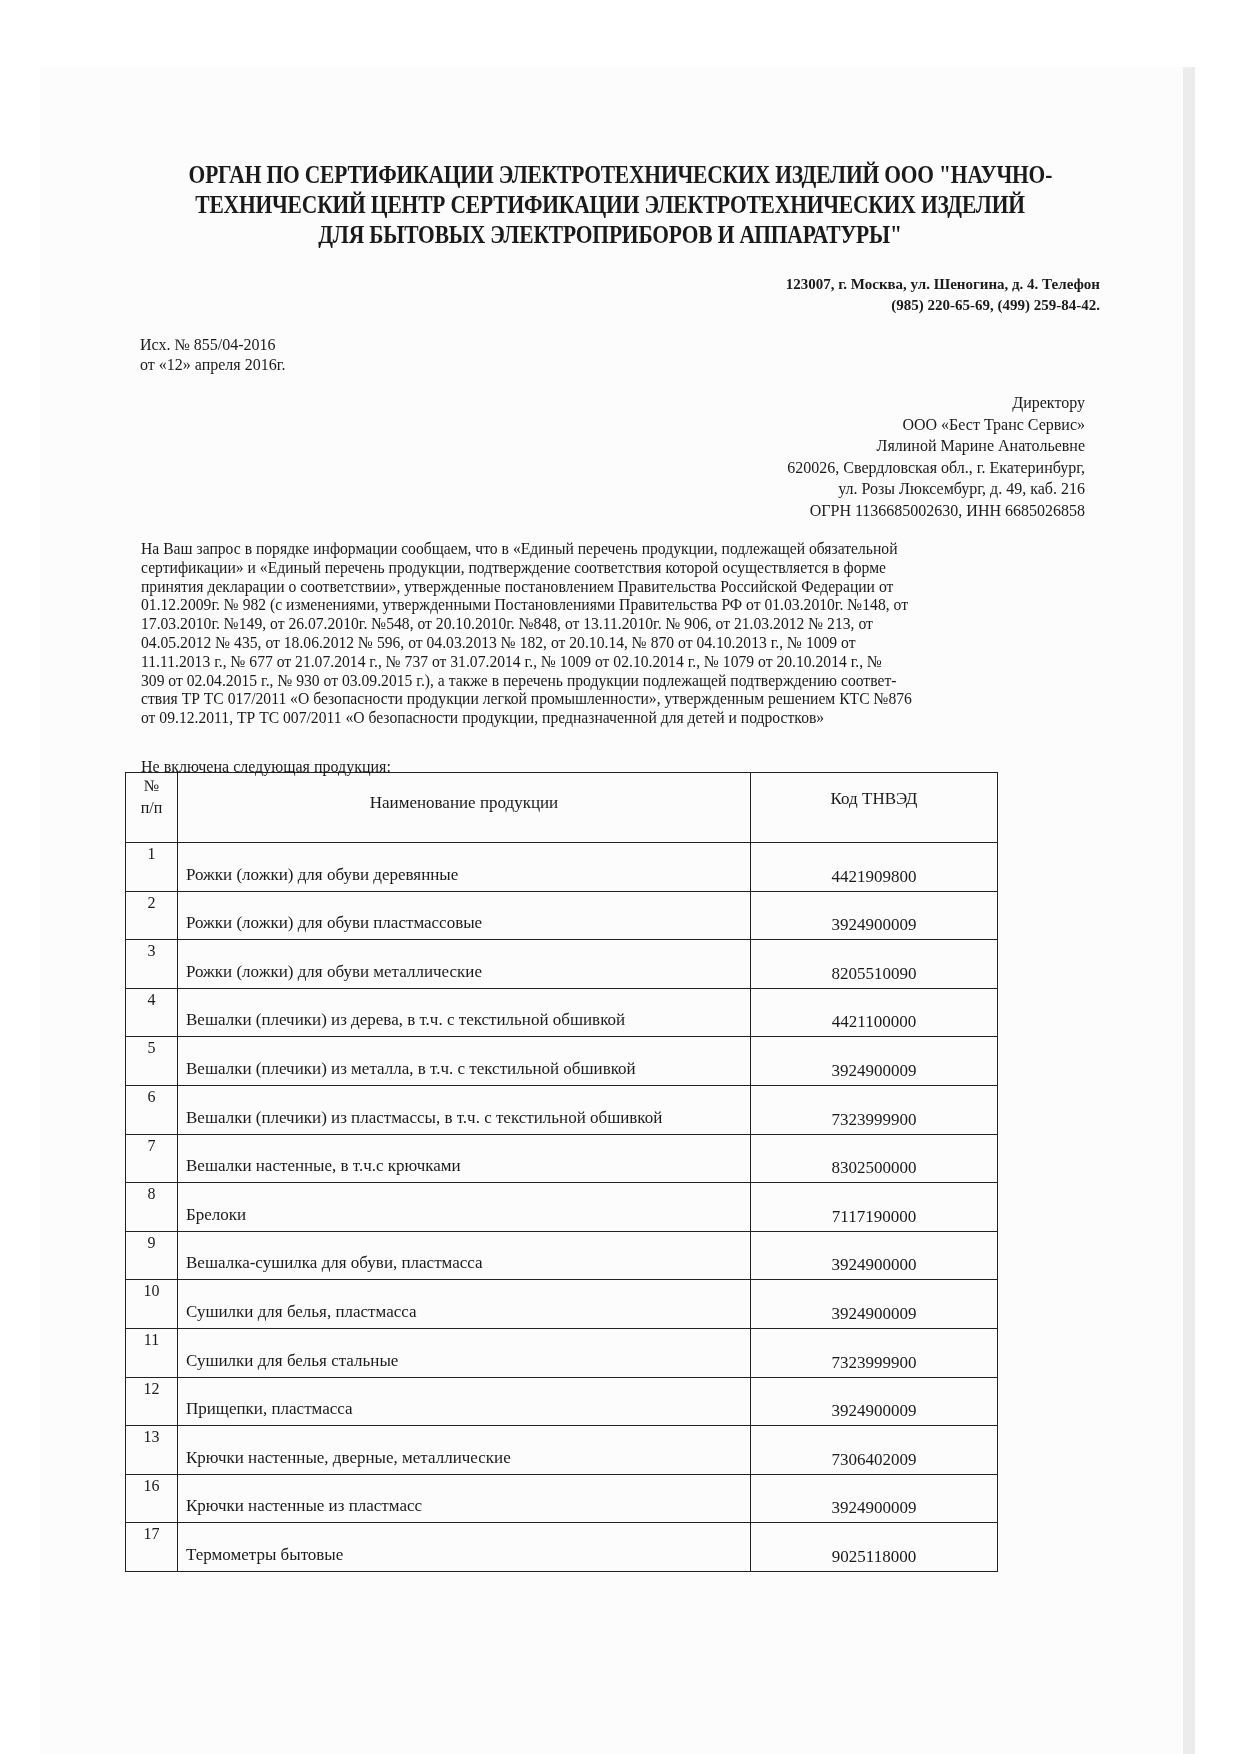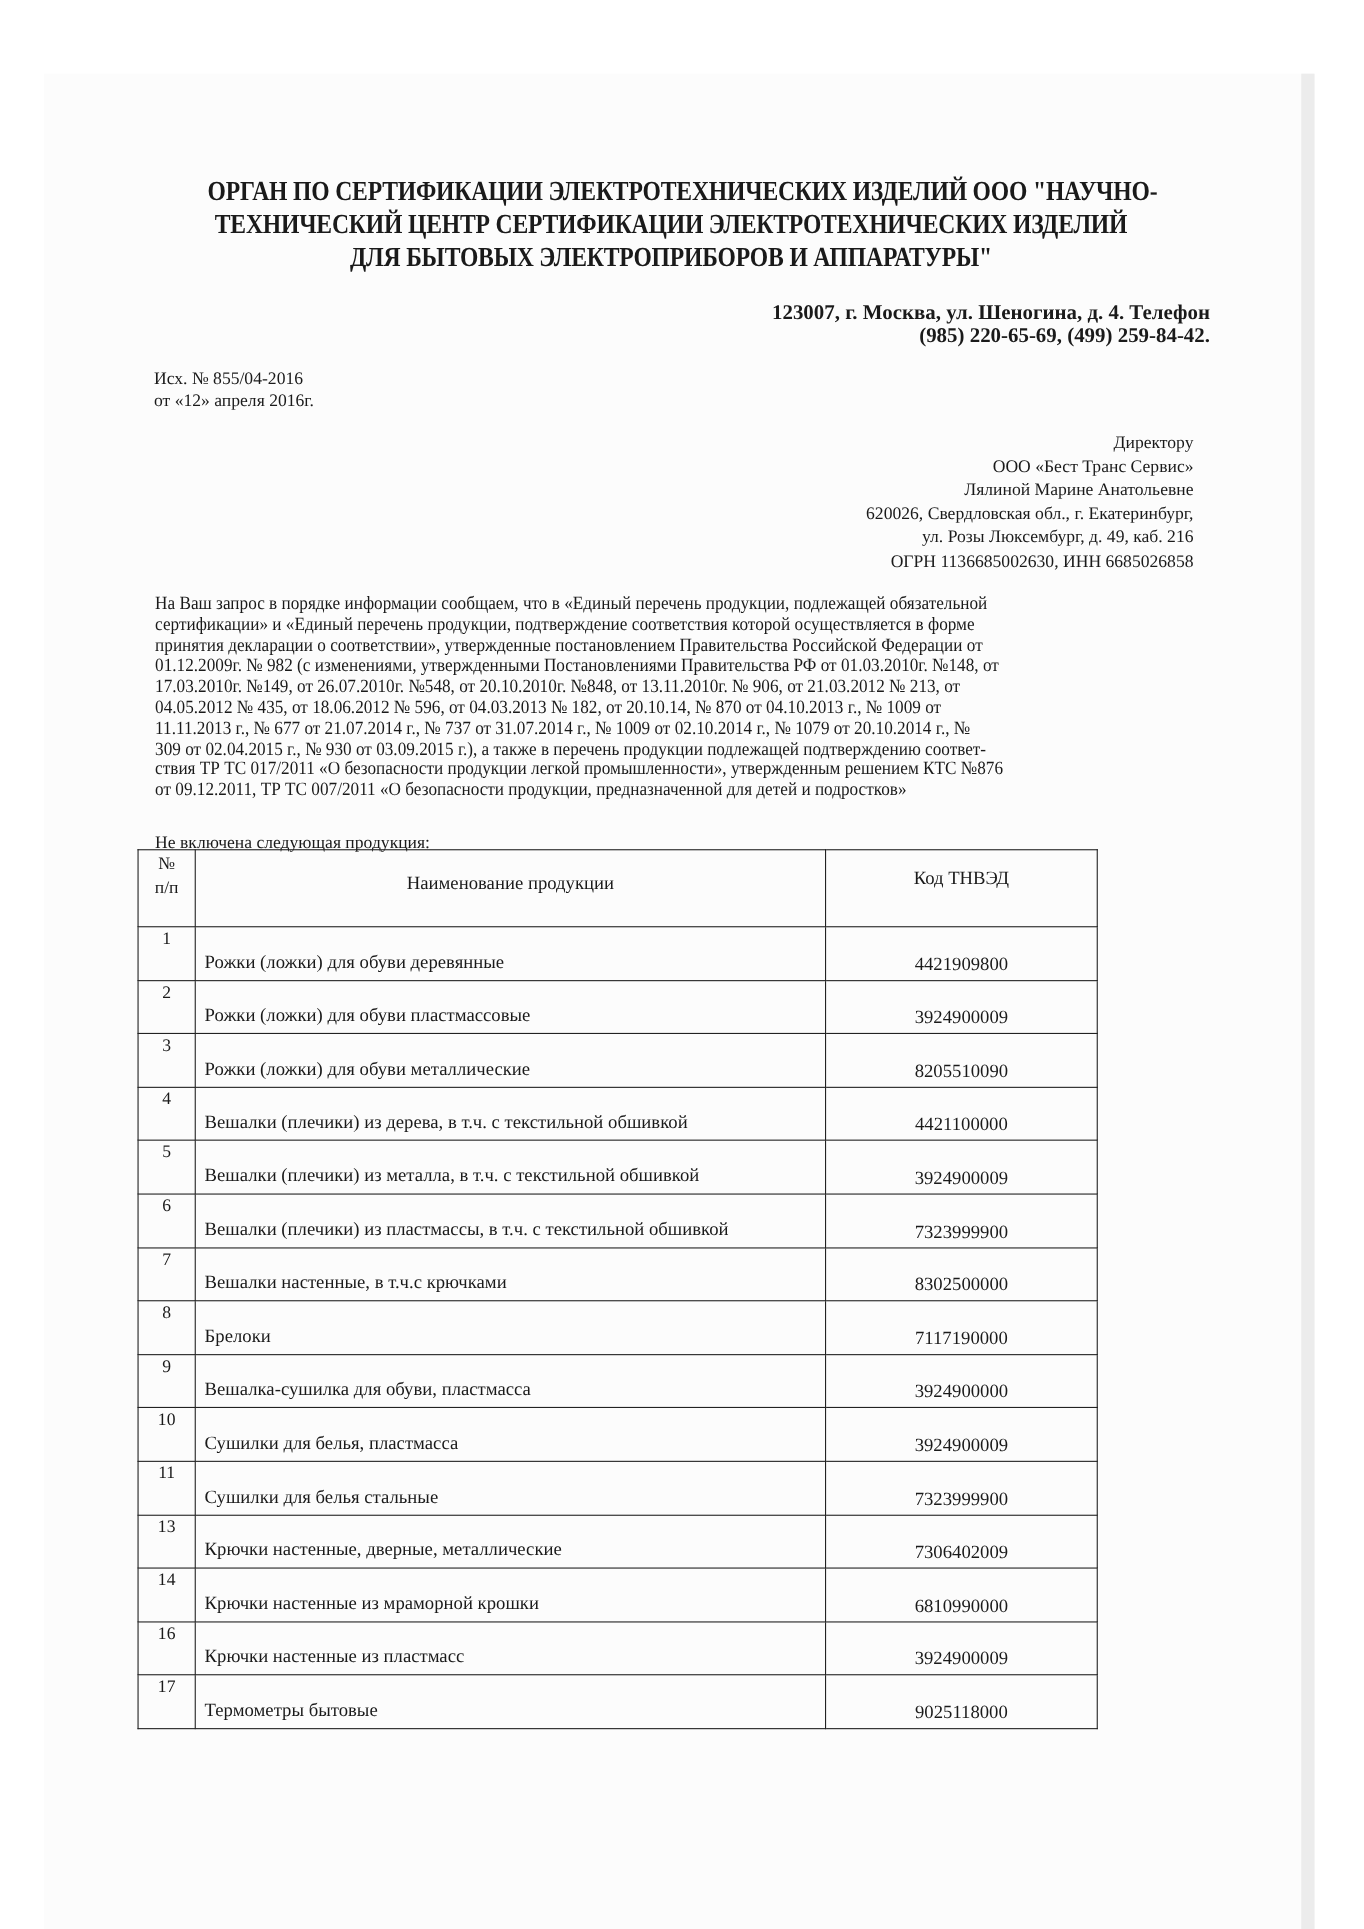--- a/index.html
+++ b/index.html
@@ -3,21 +3,21 @@
 <meta charset="utf-8">
 <style>
   html, body { margin:0; padding:0; }
   body { width:1240px; height:1754px; background:#ffffff; position:relative; overflow:hidden;
          font-family:"Liberation Serif", serif; color:#1a1a1a; }
   .sheet { position:absolute; left:40px; top:67px; width:1155px; height:1687px; background:#fcfcfc; }
   .edge { position:absolute; left:1183px; top:67px; width:12px; height:1687px; background:#ececec; }
   .title { position:absolute; left:120px; top:160px; width:980px; text-align:center;
            font-weight:bold; font-size:25px; line-height:30px; transform:scaleX(0.86); transform-origin:center top; letter-spacing:-0.2px; }
   .title div { white-space:nowrap; }
-  .addr { position:absolute; right:140px; top:274px; text-align:right; font-weight:bold; font-size:19px; line-height:21px; }
+  .addr { position:absolute; right:140px; top:274px; text-align:right; font-weight:bold; font-size:15px; line-height:21px; }
   .ref { position:absolute; left:140px; top:335px; font-size:16px; line-height:20px; }
   .recipient { position:absolute; right:155px; top:392px; text-align:right; font-size:16px; line-height:21.5px; }
   .recipient div { white-space:nowrap; }
   .body { position:absolute; left:141px; top:540px; width:955px; font-size:17px; line-height:18.8px;
           transform:scaleX(0.92); transform-origin:left top; width:1040px; }
   .body p { margin:0; }
   .intro { position:absolute; left:141px; top:758px; font-size:16px; }
   table { position:absolute; left:125px; top:772px; border-collapse:collapse; font-size:17px; }
   td, th { border:1.5px solid #222; padding:0; font-weight:normal; }
   th { height:49px; vertical-align:top; }
@@ -135,28 +135,28 @@
         <td class="num">10</td>
         <td class="name">Сушилки для белья, пластмасса</td>
         <td class="code">3924900009</td>
       </tr>
       <tr>
         <td class="num">11</td>
         <td class="name">Сушилки для белья стальные</td>
         <td class="code">7323999900</td>
       </tr>
       <tr>
+        <td class="num">12</td>
+        <td class="name">Прищепки, пластмасса</td>
+        <td class="code">3924900009</td>
+      </tr>
+      <tr>
         <td class="num">13</td>
         <td class="name">Крючки настенные, дверные, металлические</td>
         <td class="code">7306402009</td>
-      </tr>
-      <tr>
-        <td class="num">14</td>
-        <td class="name">Крючки настенные из мраморной крошки</td>
-        <td class="code">6810990000</td>
       </tr>
       <tr>
         <td class="num">16</td>
         <td class="name">Крючки настенные из пластмасс</td>
         <td class="code">3924900009</td>
       </tr>
       <tr>
         <td class="num">17</td>
         <td class="name">Термометры бытовые</td>
         <td class="code">9025118000</td>

